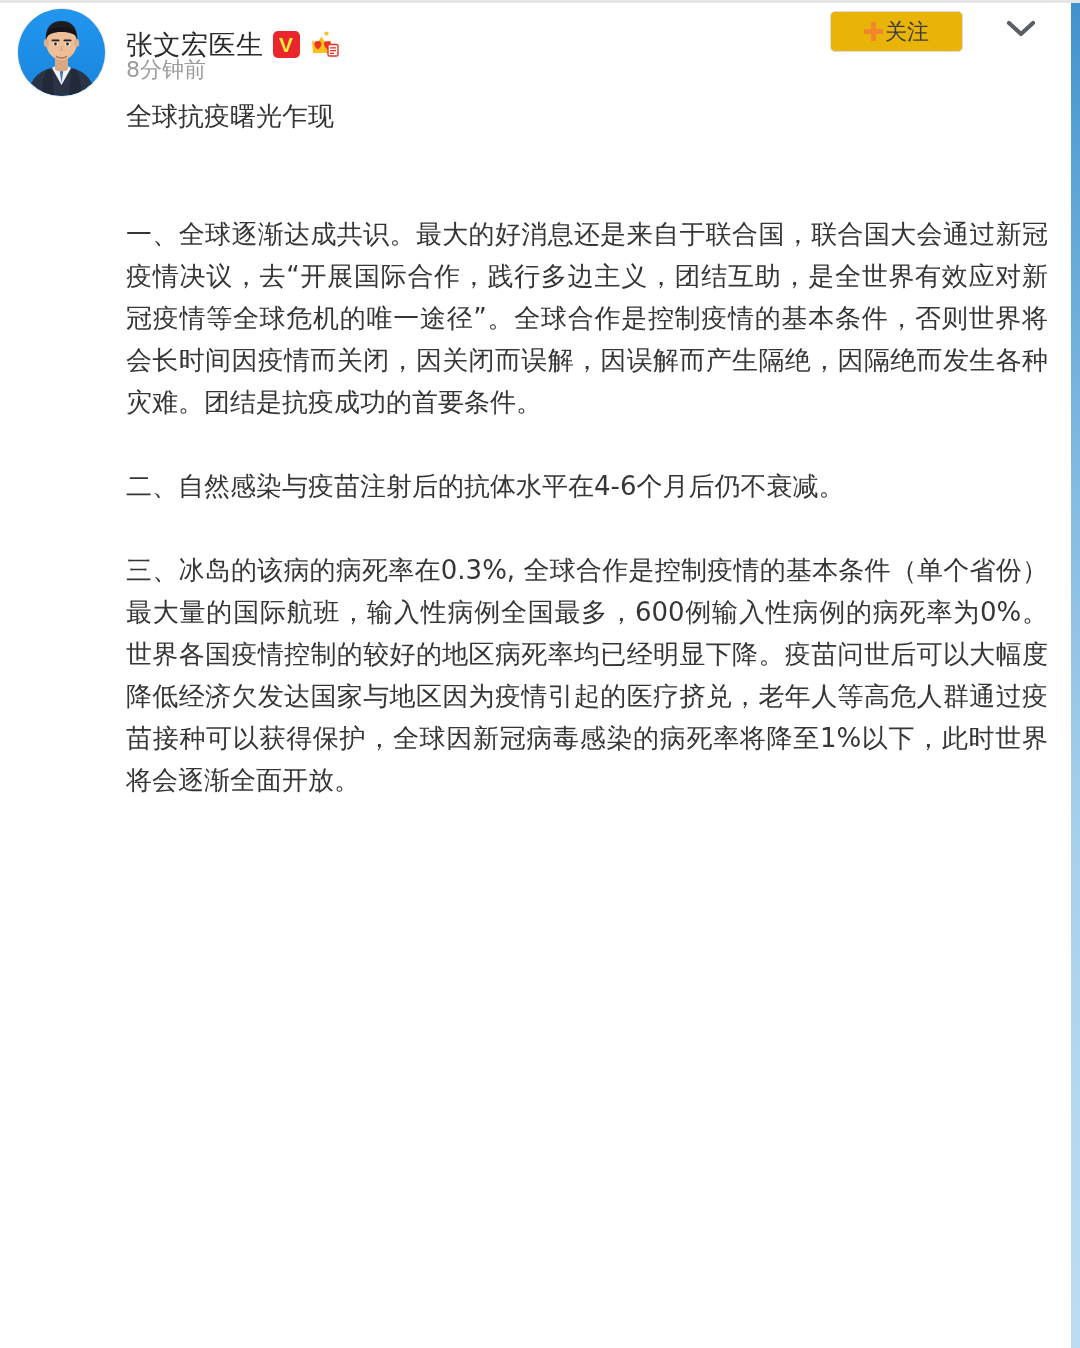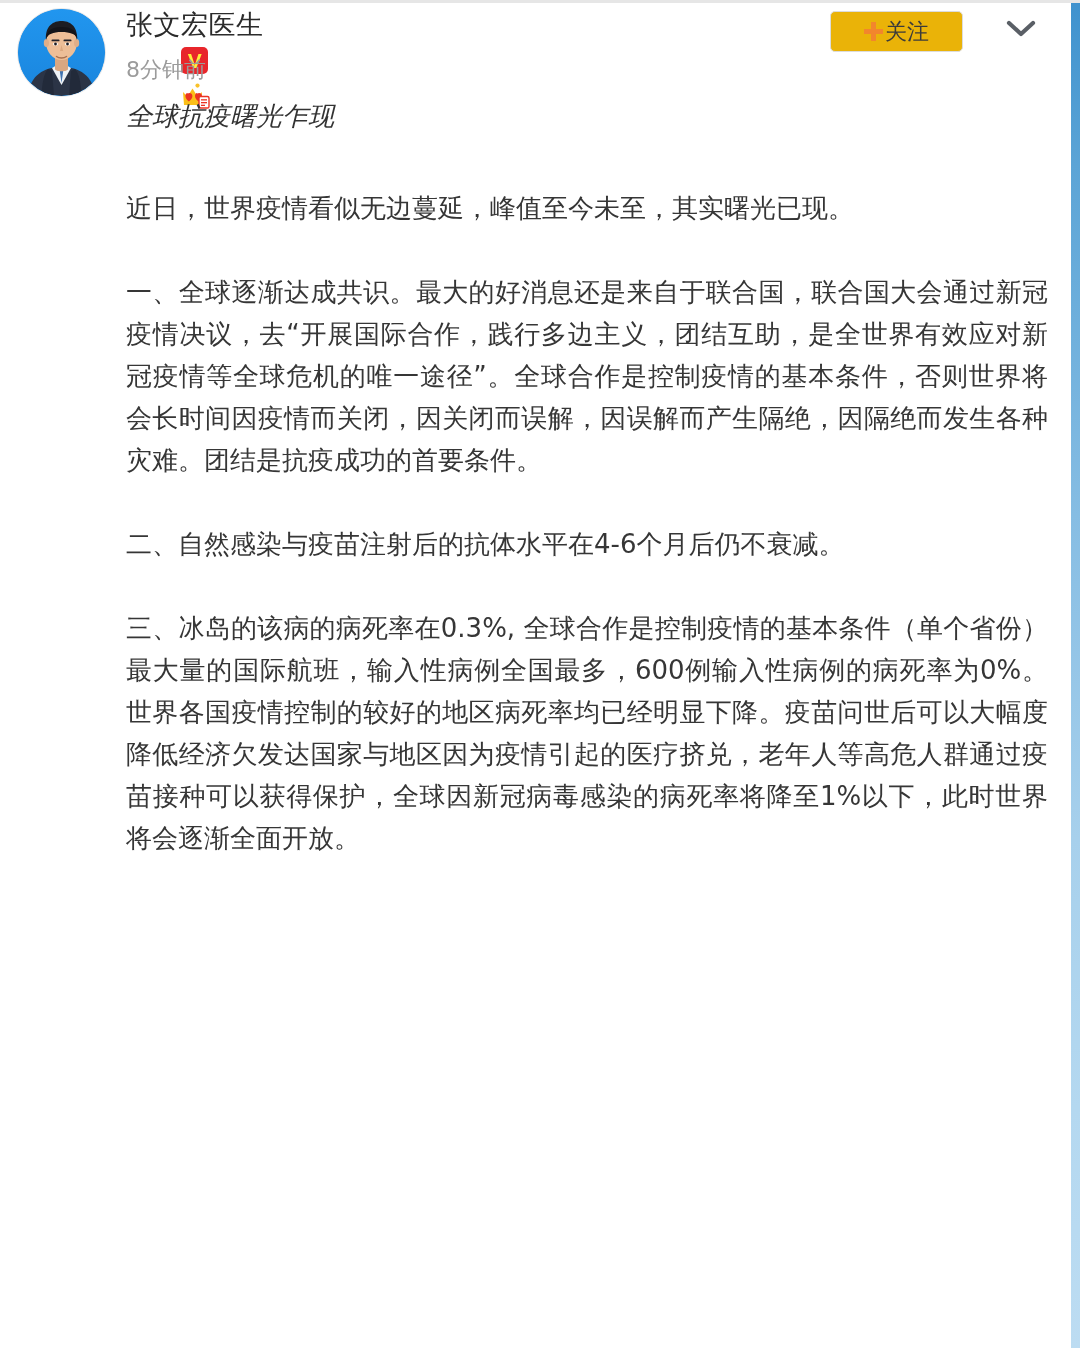--- a/index.html
+++ b/index.html
@@ -58,25 +58,24 @@
     border-radius: 50%;
     overflow: hidden;
     background: #1f8fe8;
     box-shadow: 0 0 0 1px #e8e8e8;
   }
   .avatar svg { display: block; }
 
   .name-row {
     position: absolute;
     left: 126px;
-    top: 8px;
+    top: 28px;
     display: flex;
     align-items: center;
     gap: 9px;
-    flex-direction: column;
   }
   .username {
     font-size: 27px;
     color: #2b2b2b;
     font-weight: 400;
     letter-spacing: 0.5px;
     line-height: 1;
     white-space: nowrap;
   }
   .badge-v {
@@ -164,23 +163,22 @@
   .post-body {
     position: absolute;
     left: 126px;
     top: 96px;
     width: 922px;
   }
   .post-title {
     font-size: 26px;
     color: #333333;
     line-height: 1.0;
-    margin: 0 0 16px 0;
+    margin: 0 0 0 0;
     padding-top: 4px;
-    font-style: italic;
   }
   .para {
     font-size: 26px;
     color: #363636;
     line-height: 42px;
     margin: 0;
     text-align: justify;
     text-justify: inter-character;
     letter-spacing: 0px;
   }
@@ -270,21 +268,20 @@
         <svg width="30" height="19" viewBox="0 0 30 19" xmlns="http://www.w3.org/2000/svg">
           <path d="M3 4 L15 15 L27 4" stroke="#5a5f66" stroke-width="4.2" fill="none" stroke-linecap="round" stroke-linejoin="round"></path>
         </svg>
       </span>
     </div>
   </div>
 
   <div class="post-body">
     <div class="post-title">全球抗疫曙光乍现</div>
     <div class="spacer-lg"></div>
-    <p class="para">近日，世界疫情看似无边蔓延，峰值至今未至，其实曙光已现。</p>
     <div class="spacer-md"></div>
     <p class="para">一、全球逐渐达成共识。最大的好消息还是来自于联合国，联合国大会通过新冠疫情决议，去“开展国际合作，践行多边主义，团结互助，是全世界有效应对新冠疫情等全球危机的唯一途径”。全球合作是控制疫情的基本条件，否则世界将会长时间因疫情而关闭，因关闭而误解，因误解而产生隔绝，因隔绝而发生各种灾难。团结是抗疫成功的首要条件。</p>
     <div class="spacer-md"></div>
     <p class="para">二、自然感染与疫苗注射后的抗体水平在4-6个月后仍不衰减。</p>
     <div class="spacer-md"></div>
     <p class="para">三、冰岛的该病的病死率在0.3%, 全球合作是控制疫情的基本条件（单个省份）最大量的国际航班，输入性病例全国最多，600例输入性病例的病死率为0%。世界各国疫情控制的较好的地区病死率均已经明显下降。疫苗问世后可以大幅度降低经济欠发达国家与地区因为疫情引起的医疗挤兑，老年人等高危人群通过疫苗接种可以获得保护，全球因新冠病毒感染的病死率将降至1%以下，此时世界将会逐渐全面开放。</p>
     <div class="spacer-md"></div>
   </div>
 
 </div>

